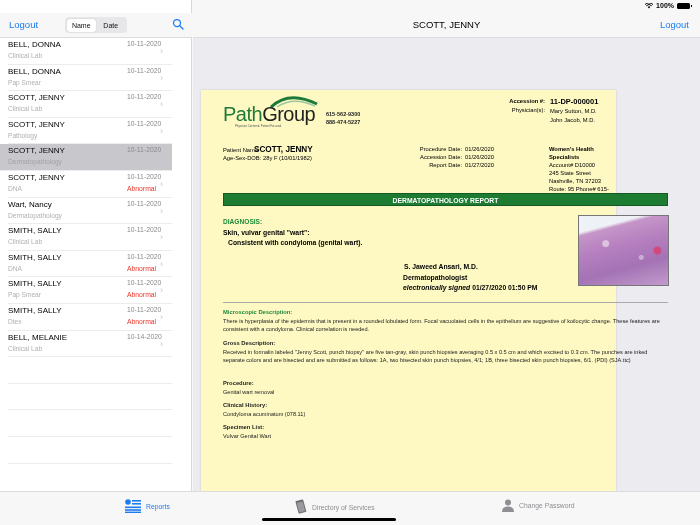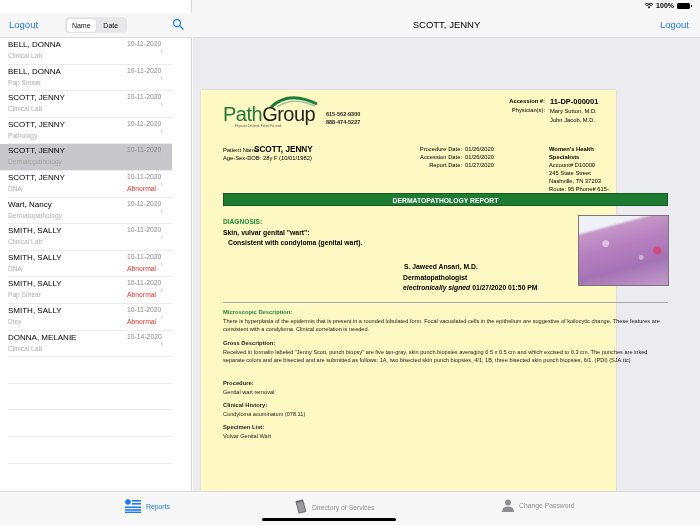--- a/index.html
+++ b/index.html
@@ -198,21 +198,21 @@
         <span class="chev">›</span>
       </div>
       <div class="row">
         <span class="name">SMITH, SALLY</span>
         <span class="type">Dtex</span>
         <span class="date">10-11-2020</span>
         <span class="flag">Abnormal</span>
         <span class="chev">›</span>
       </div>
       <div class="row">
-        <span class="name">DONNA, MELANIE</span>
+        <span class="name">BELL, MELANIE</span>
         <span class="type">Clinical Lab</span>
         <span class="date">10-14-2020</span>
         <span class="flag"></span>
         <span class="chev">›</span>
       </div>
       <div class="row empty"></div>
       <div class="row empty"></div>
       <div class="row empty"></div>
       <div class="row empty"></div>
     </div>

